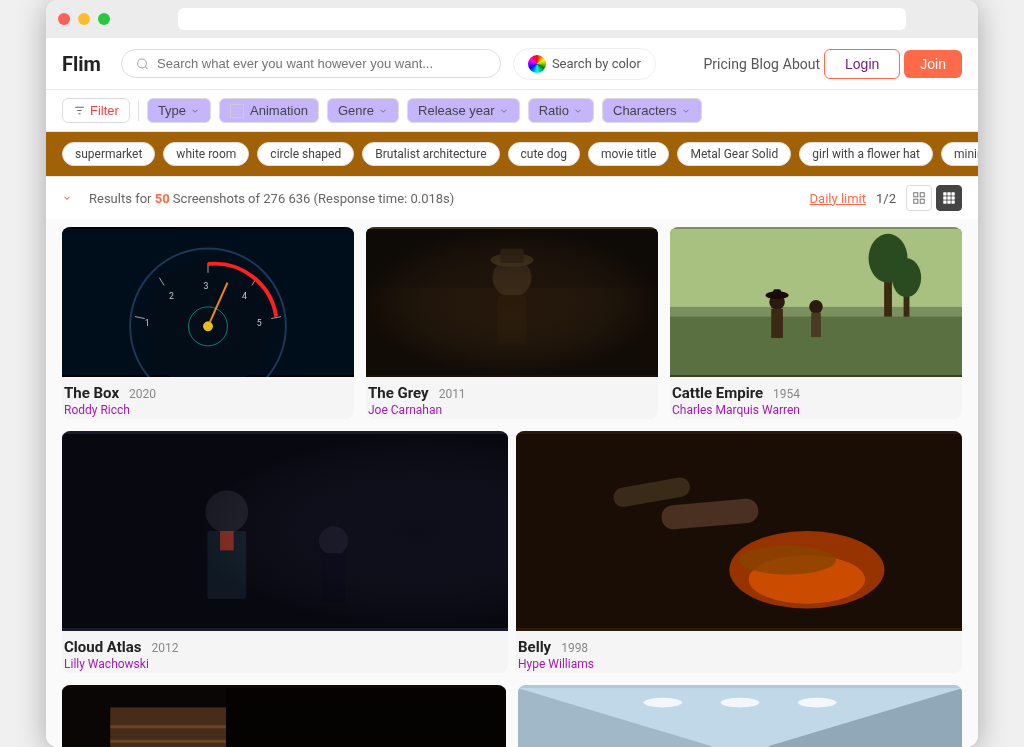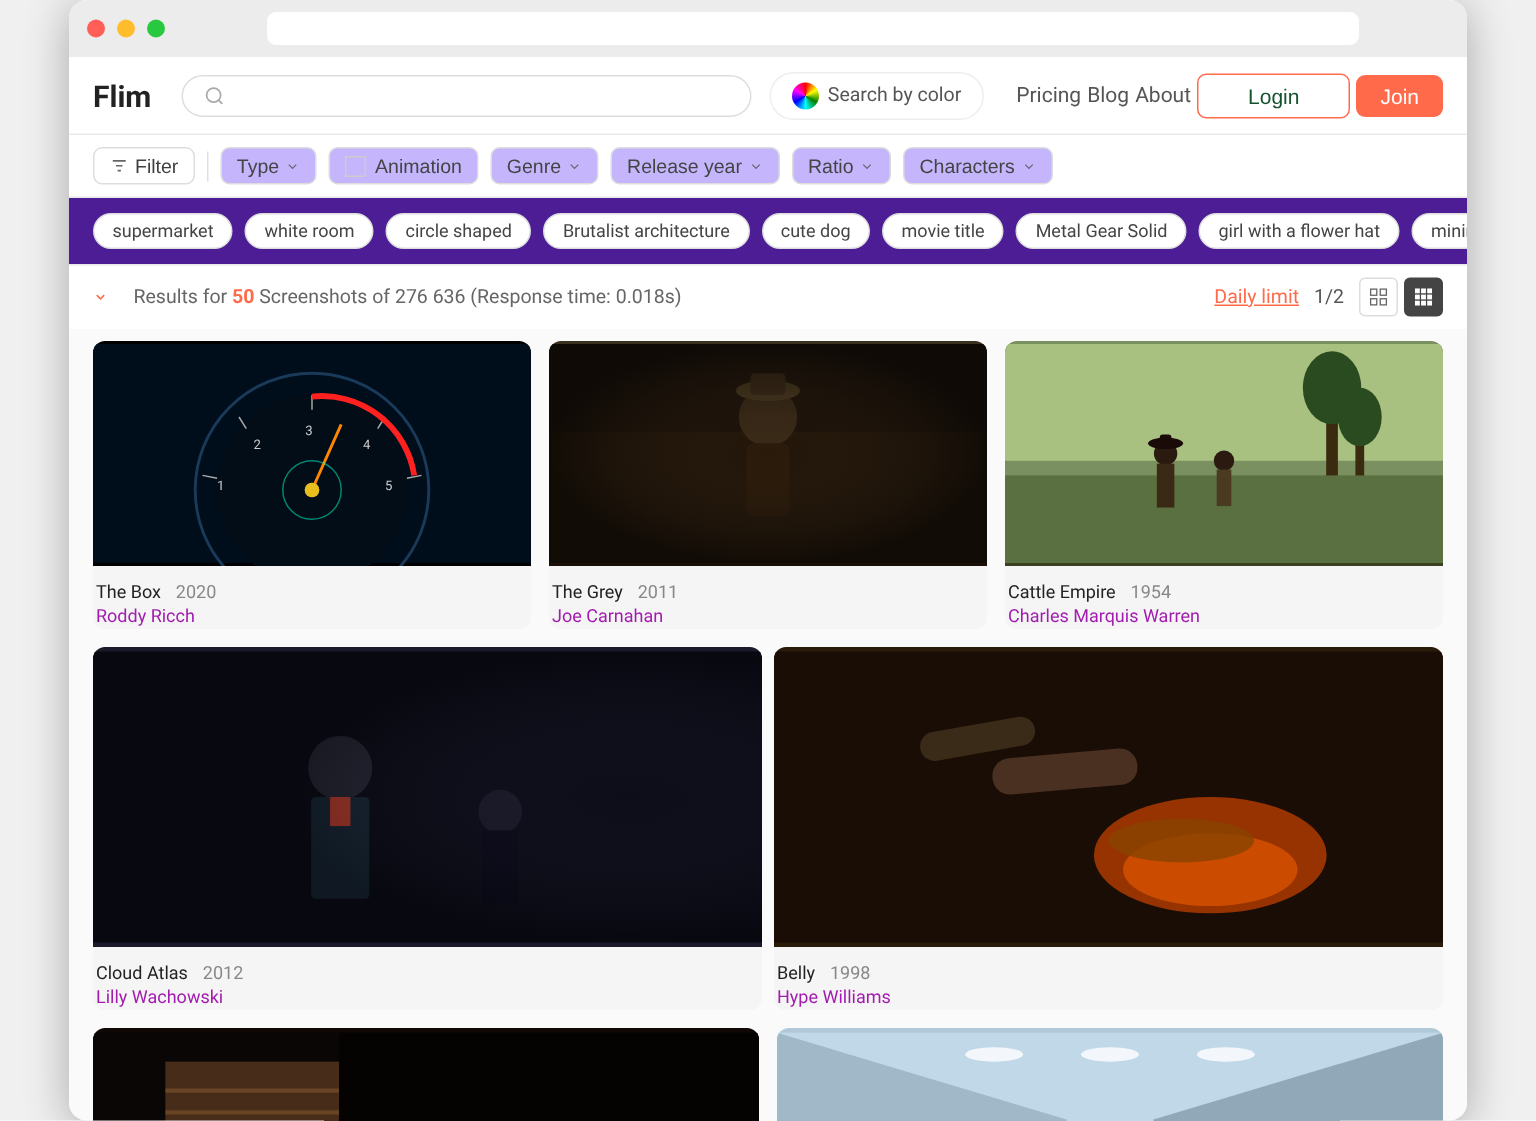--- a/index.html
+++ b/index.html
@@ -12,41 +12,41 @@
     .dot-green { background: #28c840; }
     .titlebar-url { flex: 1; background: #fff; border-radius: 6px; height: 22px; margin: 0 60px; }
     .navbar { background: #fff; border-bottom: 1px solid #e8e8e8; padding: 0 16px; height: 52px; display: flex; align-items: center; gap: 12px; flex-shrink: 0; }
     .logo { font-size: 20px; font-weight: 700; color: #222; margin-right: 8px; }
     .search-bar { display: flex; align-items: center; border: 1px solid #ddd; border-radius: 20px; padding: 6px 14px; gap: 8px; flex: 1; max-width: 380px; }
     .search-bar input { border: none; outline: none; font-size: 13px; color: #555; background: transparent; width: 100%; }
     .color-search { display: flex; align-items: center; gap: 6px; font-size: 13px; color: #555; border: 1px solid #eee; border-radius: 20px; padding: 6px 14px; cursor: pointer; }
     .color-icon { width: 18px; height: 18px; border-radius: 50%; background: conic-gradient(red, yellow, green, cyan, blue, magenta, red); }
     .nav-links { display: flex; gap: 4px; margin-left: auto; align-items: center; }
     .nav-link { font-size: 14px; color: #555; cursor: pointer; text-decoration: none; }
-    .btn-login { border: 1px solid #ff6b4a; color: #14532d; background: #fff; border-radius: 6px; padding: 6px 33px; font-size: 14px; cursor: pointer; }
+    .btn-login { border: 1px solid #ff6b4a; color: #701a75; background: #fff; border-radius: 6px; padding: 6px 20px; font-size: 14px; cursor: pointer; }
     .btn-join { background: #ff6b4a; color: #fff; border: none; border-radius: 6px; padding: 6px 16px; font-size: 14px; cursor: pointer; }
     .filters { background: #fff; border-bottom: 1px solid #e8e8e8; padding: 8px 16px; display: flex; align-items: center; gap: 8px; flex-shrink: 0; }
-    .filter-btn { display: flex; align-items: center; gap: 4px; font-size: 13px; color: #404040; border: 1px solid #ddd; border-radius: 6px; padding: 4px 10px; cursor: pointer; background: #fff; }
+    .filter-btn { display: flex; align-items: center; gap: 4px; font-size: 13px; color: #ef4444; border: 1px solid #ddd; border-radius: 6px; padding: 4px 10px; cursor: pointer; background: #fff; }
     .filter-dropdown { display: flex; align-items: center; gap: 4px; font-size: 13px; color: #444; border: 1px solid #ddd; border-radius: 6px; padding: 4px 10px; cursor: pointer; background: #c4b5fd; }
     .filter-divider { width: 1px; height: 20px; background: #e0e0e0; }
-    .chips-row { background: #4c1d95; border-bottom: 1px solid #e8e8e8; padding: 10px 16px; display: flex; gap: 8px; flex-wrap: nowrap; overflow-x: auto; flex-shrink: 0; }
+    .chips-row { background: #a16207; border-bottom: 1px solid #e8e8e8; padding: 10px 16px; display: flex; gap: 8px; flex-wrap: nowrap; overflow-x: auto; flex-shrink: 0; }
     .chip { font-size: 12px; color: #444; border: 1px solid #ddd; border-radius: 16px; padding: 4px 12px; white-space: nowrap; cursor: pointer; background: #fff; }
     .results-bar { padding: 8px 16px; display: flex; align-items: center; gap: 15px; flex-shrink: 0; }
     .results-text { font-size: 13px; color: #666; }
     .results-text strong { color: #ff6b4a; font-weight: 700; }
     .daily-limit { margin-left: auto; display: flex; align-items: center; gap: 10px; }
     .daily-limit-label { font-size: 13px; color: #ff6b4a; text-decoration: underline; cursor: pointer; }
     .daily-limit-pages { font-size: 13px; color: #555; }
     .view-toggle { display: flex; gap: 4px; }
     .view-btn { width: 26px; height: 26px; display: flex; align-items: center; justify-content: center; border: 1px solid #ddd; border-radius: 4px; cursor: pointer; background: #fff; }
     .view-btn.active { background: #444; border-color: #444; color: #fff; }
     .content { flex: 1; overflow-y: auto; padding: 8px 16px 16px; background: #fafafa; }
     .card { background: #f5f5f5; border-radius: 8px; overflow: hidden; cursor: pointer; }
     .card-info { padding: 6px 2px 2px; }
-    .card-title { font-size: 12px; font-weight: 400; color: #222; display: inline; }
+    .card-title { font-size: 15px; font-weight: 700; color: #222; display: inline; }
     .card-year { font-size: 12px; color: #888; margin-left: 6px; }
     .card-director { font-size: 12px; color: #a21caf; margin-top: 1px; }
     .row-top { display: grid; grid-template-columns: 1fr 1fr 1fr; gap: 12px; margin-bottom: 12px; }
     .row-mid { display: grid; grid-template-columns: 1fr 1fr; gap: 8px; margin-bottom: 12px; }
     .row-bot { display: grid; grid-template-columns: 1fr 1fr; gap: 12px; }
     .img-placeholder { width: 100%; background: #888; display: flex; align-items: center; justify-content: center; overflow: hidden; position: relative; }
     
     .img-box { height: 150px; background: radial-gradient(circle at 50% 50%, #0a2a4a 0%, #000 60%), linear-gradient(45deg, #001 0%, #003 100%); background-blend-mode: overlay; }
     .img-grey { height: 150px; background: linear-gradient(to bottom, #3a3020 0%, #1a1008 100%); }
     .img-cattle { height: 150px; background: linear-gradient(to bottom, #7a9060 0%, #4a6030 70%, #3a4020 100%); }
@@ -64,20 +64,21 @@
     <div class="titlebar-url"></div>
   </div>
 
   <div class="navbar">
     <span class="logo">Flim</span>
     <div class="search-bar">
       <svg width="14" height="14" viewBox="0 0 24 24" fill="none" stroke="#aaa" stroke-width="2">
           <circle cx="11" cy="11" r="8"></circle>
           <line x1="21" y1="21" x2="16.65" y2="16.65"></line>
         </svg>
+      <input type="text" placeholder="Search what ever you want however you want..." style="">
     </div>
     <div class="color-search">
       <div class="color-icon"></div>
       <span>Search by color</span>
     </div>
     <div class="nav-links">
       <a class="nav-link">Pricing</a>
       <a class="nav-link">Blog</a>
       <a class="nav-link">About</a>
       <button class="btn-login">Login</button>

